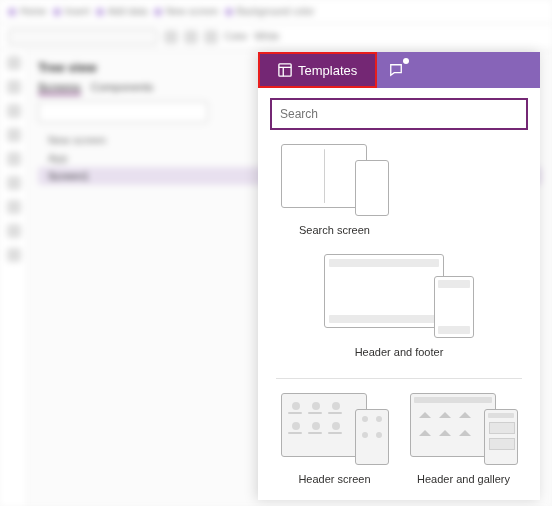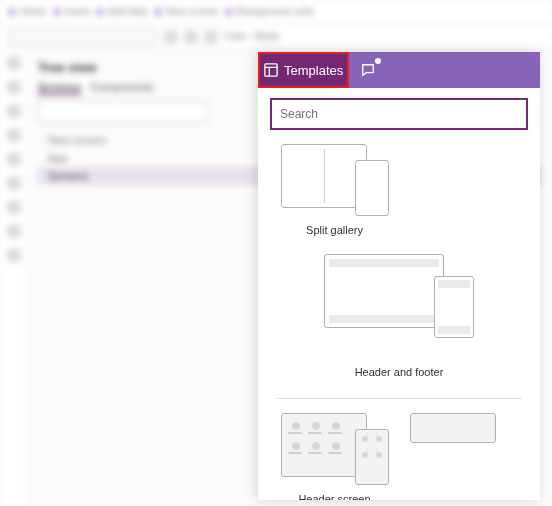--- a/index.html
+++ b/index.html
@@ -20,36 +20,36 @@
   .tree h4 { font-weight: 600; color: #333; margin-bottom: 6px; font-size: 13px; }
   .tree .tabs { display: flex; gap: 10px; font-size: 11px; margin-bottom: 6px; }
   .tree .tabs span:first-child { font-weight: 600; border-bottom: 2px solid #742774; }
   .tree .srch { width: 170px; height: 22px; border: 1px solid #ccc; border-radius: 3px; margin-bottom: 8px; background: #fff; }
   .tree .item { font-size: 11px; color: #777; padding: 3px 0 3px 10px; }
   .tree .item.sel { background: #e8e0ef; color: #333; border-radius: 3px; }
 
   
   .panel { position: absolute; top: 52px; left: 258px; width: 282px; height: 448px; background: #fff; box-shadow: -2px 0 12px rgba(0,0,0,.15); display: flex; flex-direction: column; }
   .panel-tabs { height: 36px; background: #8764b8; display: flex; align-items: stretch; }
-  .panel-tab { display: flex; align-items: center; gap: 6px; padding: 0 6px; color: #fff; font-size: 13px; cursor: pointer; position: relative; }
+  .panel-tab { display: flex; align-items: center; gap: 6px; padding: 0 20px; color: #fff; font-size: 13px; cursor: pointer; position: relative; }
   .panel-tab.active { background: #742774; }
   .highlight-box { position: absolute; top: 0; left: 0; right: 0; bottom: 0; border: 2px solid #e81d1d; pointer-events: none; }
   .panel-tab svg { width: 14px; height: 14px; fill: none; stroke: #fff; stroke-width: 1.5; }
   .panel-tab .badge { position: absolute; top: 6px; right: 6px; width: 6px; height: 6px; background: #fff; border-radius: 50%; }
 
   .panel-body { flex: 1; padding: 10px 12px 0 12px; overflow-y: auto; }
   .panel-body::-webkit-scrollbar { width: 8px; }
   .panel-body::-webkit-scrollbar-thumb { background: #c8c8c8; border-radius: 4px; }
   .panel-body::-webkit-scrollbar-track { background: #f0f0f0; }
 
   .search-box { width: 100%; height: 32px; border: 2px solid #742774; padding: 0 8px; font-size: 12px; outline: none; margin-bottom: 14px; }
 
   .tpl-grid { display: flex; flex-wrap: wrap; gap: 0; }
   .tpl { width: 50%; display: flex; flex-direction: column; align-items: center; margin-bottom: 18px; cursor: pointer; }
-  .tpl.full { width: 100%; gap: 20px; }
+  .tpl.full { width: 100%; }
   .thumb { width: 108px; height: 74px; position: relative; }
   .tpl.full .thumb { width: 150px; height: 86px; }
   .tpl-label { font-size: 11px; color: #323130; margin-top: 6px; text-align: center; }
 
   .divider { border: none; border-top: 1px solid #e1e1e1; margin: 2px 6px 14px 6px; width: calc(100% - 12px); }
 
   
   .wf { position: absolute; border: 1px solid #b0b0b0; background: #fff; border-radius: 3px; }
   .wf.fill { background: #f3f3f3; }
   .wf .bar { position: absolute; background: #d0d0d0; border-radius: 1px; }
@@ -141,21 +141,21 @@
 
     <div class="tpl-grid">
 
       <div class="tpl">
         <div class="thumb">
           <div class="wf" style="inset:0 22px 10px 0;">
             <div class="bar" style="left:50%;top:4px;bottom:4px;width:1px;"></div>
           </div>
           <div class="wf" style="right:0;top:16px;width:34px;height:56px;"></div>
         </div>
-        <div class="tpl-label">Split gallery</div>
+        <div class="tpl-label">Search screen</div>
       </div>
 
 
       <div class="tpl full">
         <div class="thumb">
           <div class="wf" style="inset:0 30px 12px 0;">
             <div class="bar" style="left:4px;right:4px;top:4px;height:8px;background:#eaeaea;"></div>
             <div class="bar" style="left:4px;right:4px;bottom:4px;height:8px;background:#eaeaea;"></div>
           </div>
           <div class="wf" style="right:0;top:22px;width:40px;height:62px;">
@@ -187,20 +187,39 @@
           <div class="wf fill" style="right:0;top:16px;width:34px;height:56px;">
             <div class="circ" style="left:6px;top:6px;width:6px;height:6px;"></div>
             <div class="circ" style="left:20px;top:6px;width:6px;height:6px;"></div>
             <div class="circ" style="left:6px;top:22px;width:6px;height:6px;"></div>
             <div class="circ" style="left:20px;top:22px;width:6px;height:6px;"></div>
           </div>
         </div>
         <div class="tpl-label">Header screen</div>
       </div>
 
+      <div class="tpl">
+        <div class="thumb">
+          <div class="wf fill" style="inset:0 22px 10px 0;">
+            <div class="bar" style="left:3px;right:3px;top:3px;height:6px;background:#dedede;"></div>
+            <div class="tri" style="left:8px;top:18px;"></div>
+            <div class="tri" style="left:28px;top:18px;"></div>
+            <div class="tri" style="left:48px;top:18px;"></div>
+            <div class="tri" style="left:8px;top:36px;"></div>
+            <div class="tri" style="left:28px;top:36px;"></div>
+            <div class="tri" style="left:48px;top:36px;"></div>
+          </div>
+          <div class="wf fill" style="right:0;top:16px;width:34px;height:56px;">
+            <div class="bar" style="left:3px;right:3px;top:3px;height:5px;background:#dedede;"></div>
+            <div class="sq" style="left:4px;top:12px;width:26px;height:12px;"></div>
+            <div class="sq" style="left:4px;top:28px;width:26px;height:12px;"></div>
+          </div>
+        </div>
+        <div class="tpl-label">Header and gallery</div>
+      </div>
 
       <div class="tpl" style="margin-bottom:0;">
         <div class="thumb" style="height:30px;">
           <div class="wf fill" style="inset:0 22px 0 0;">
             
             
           </div>
 
         </div>
       </div>

